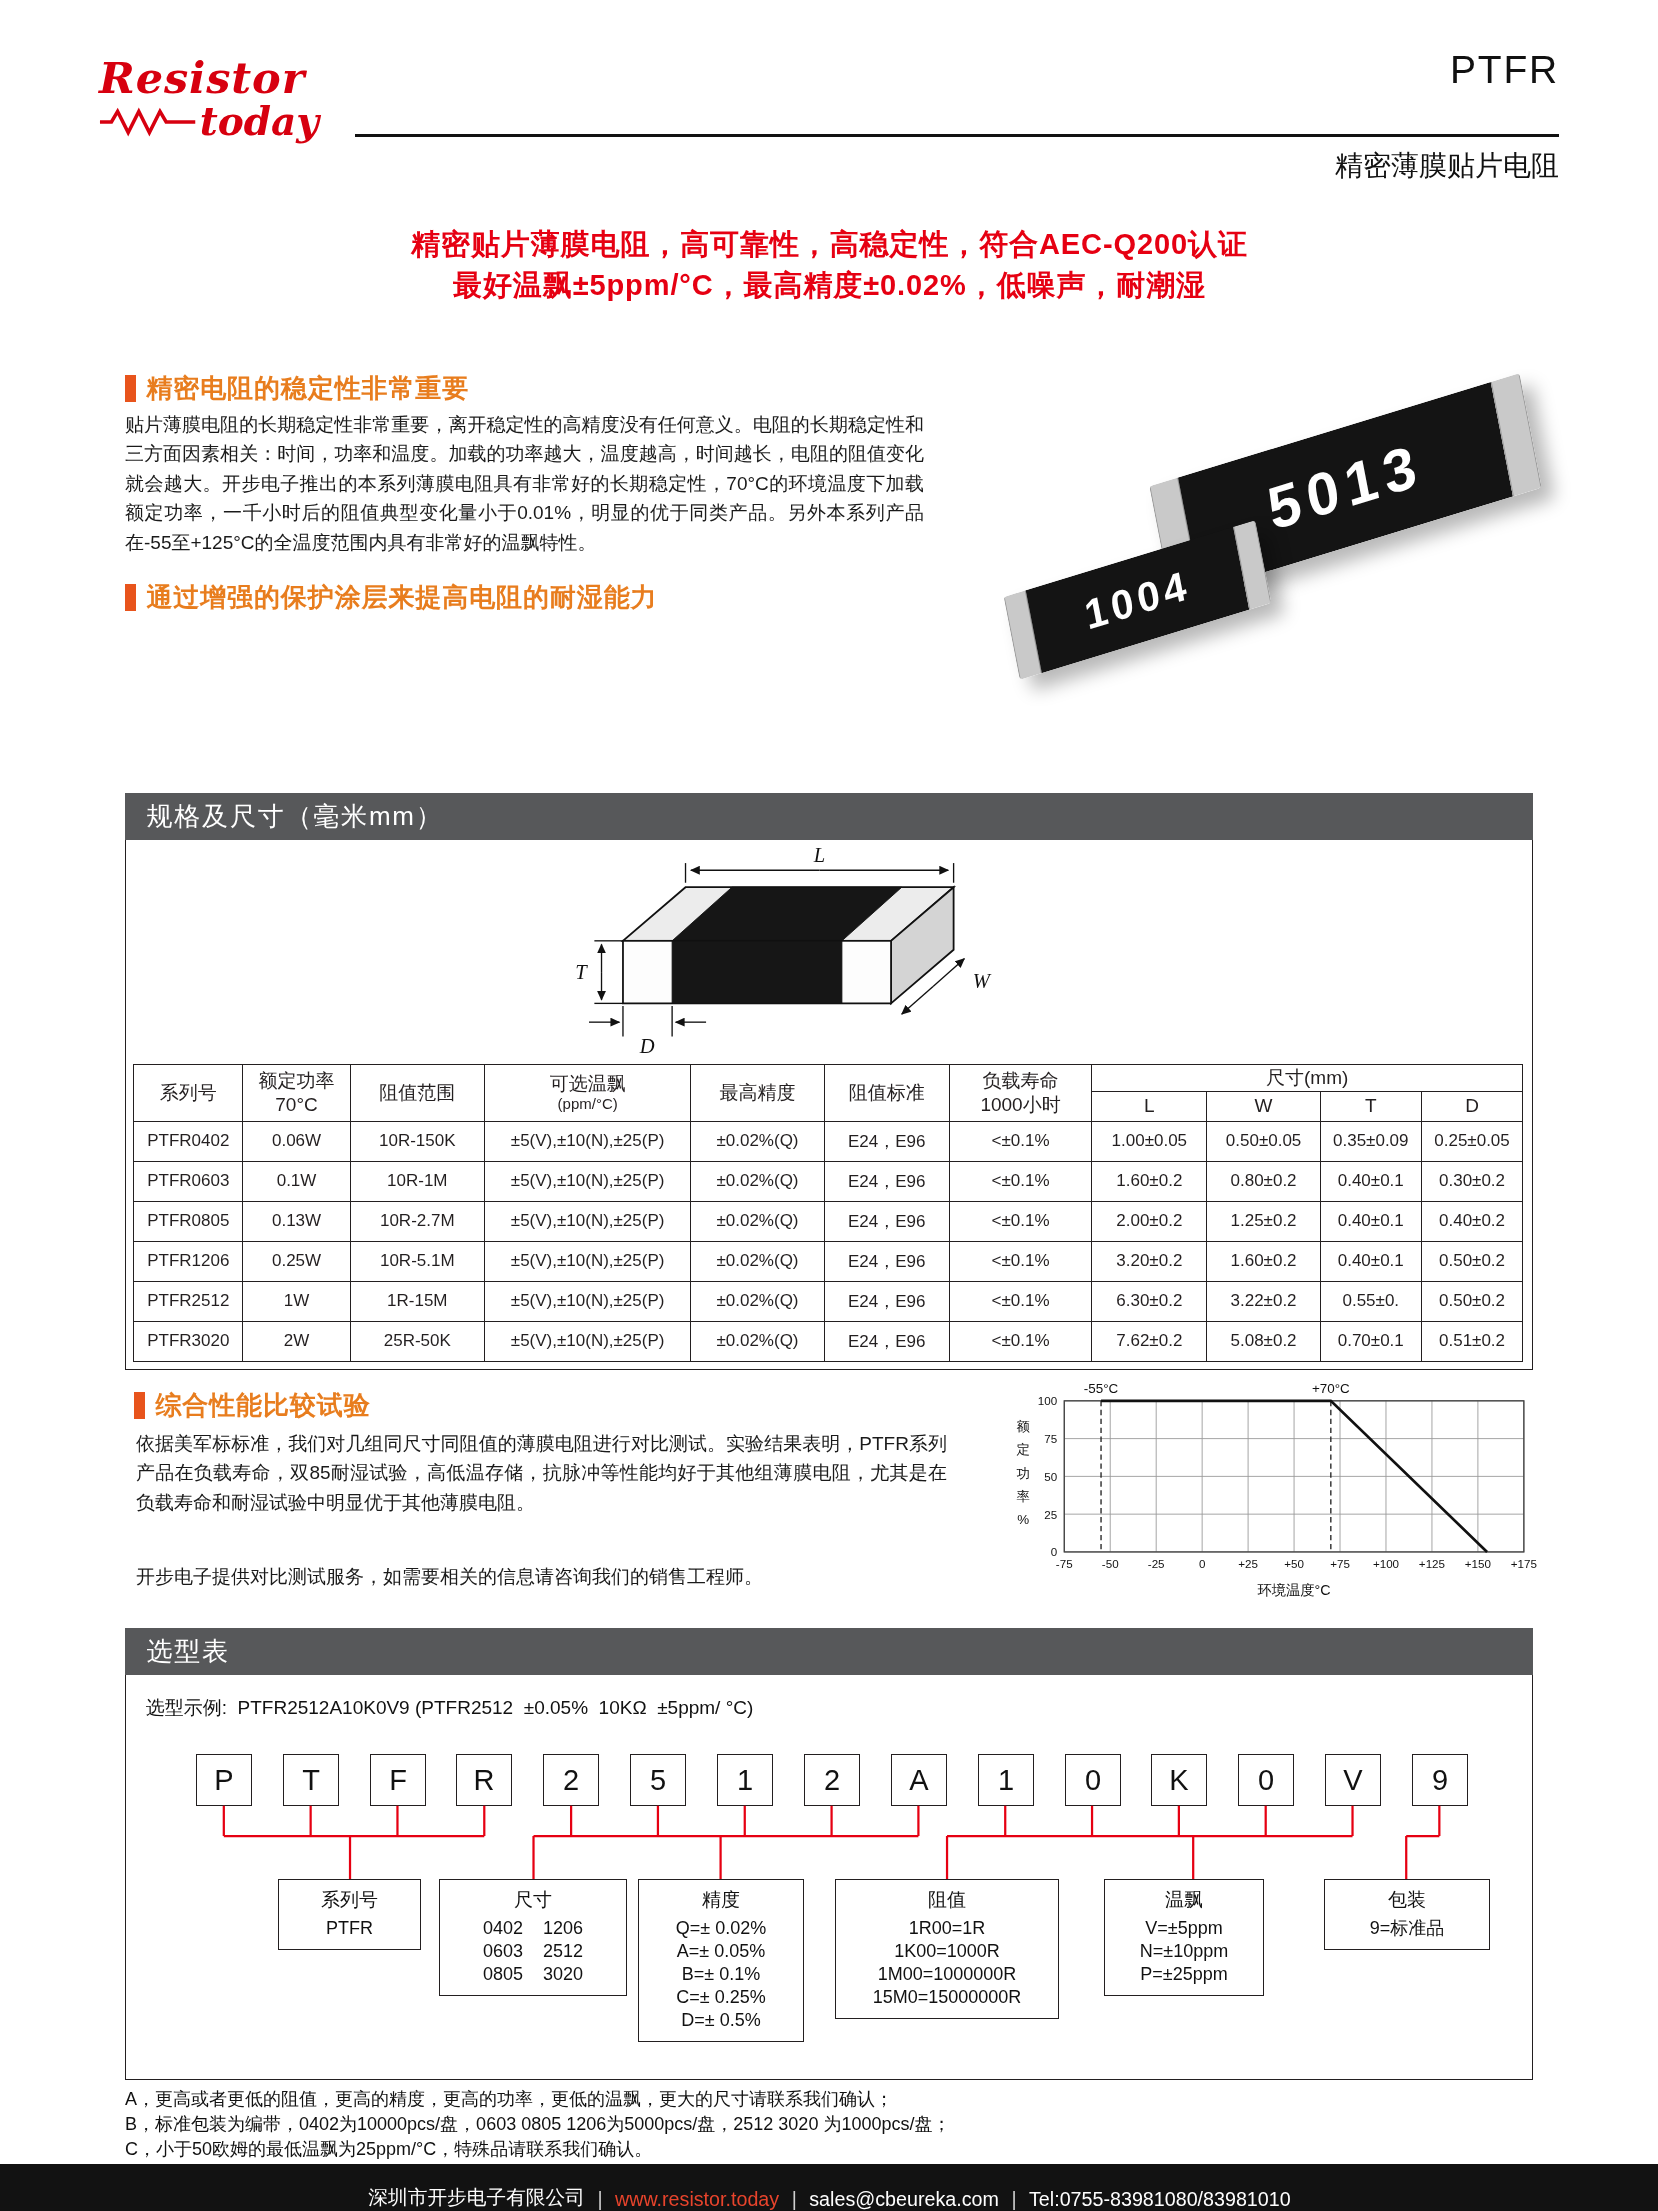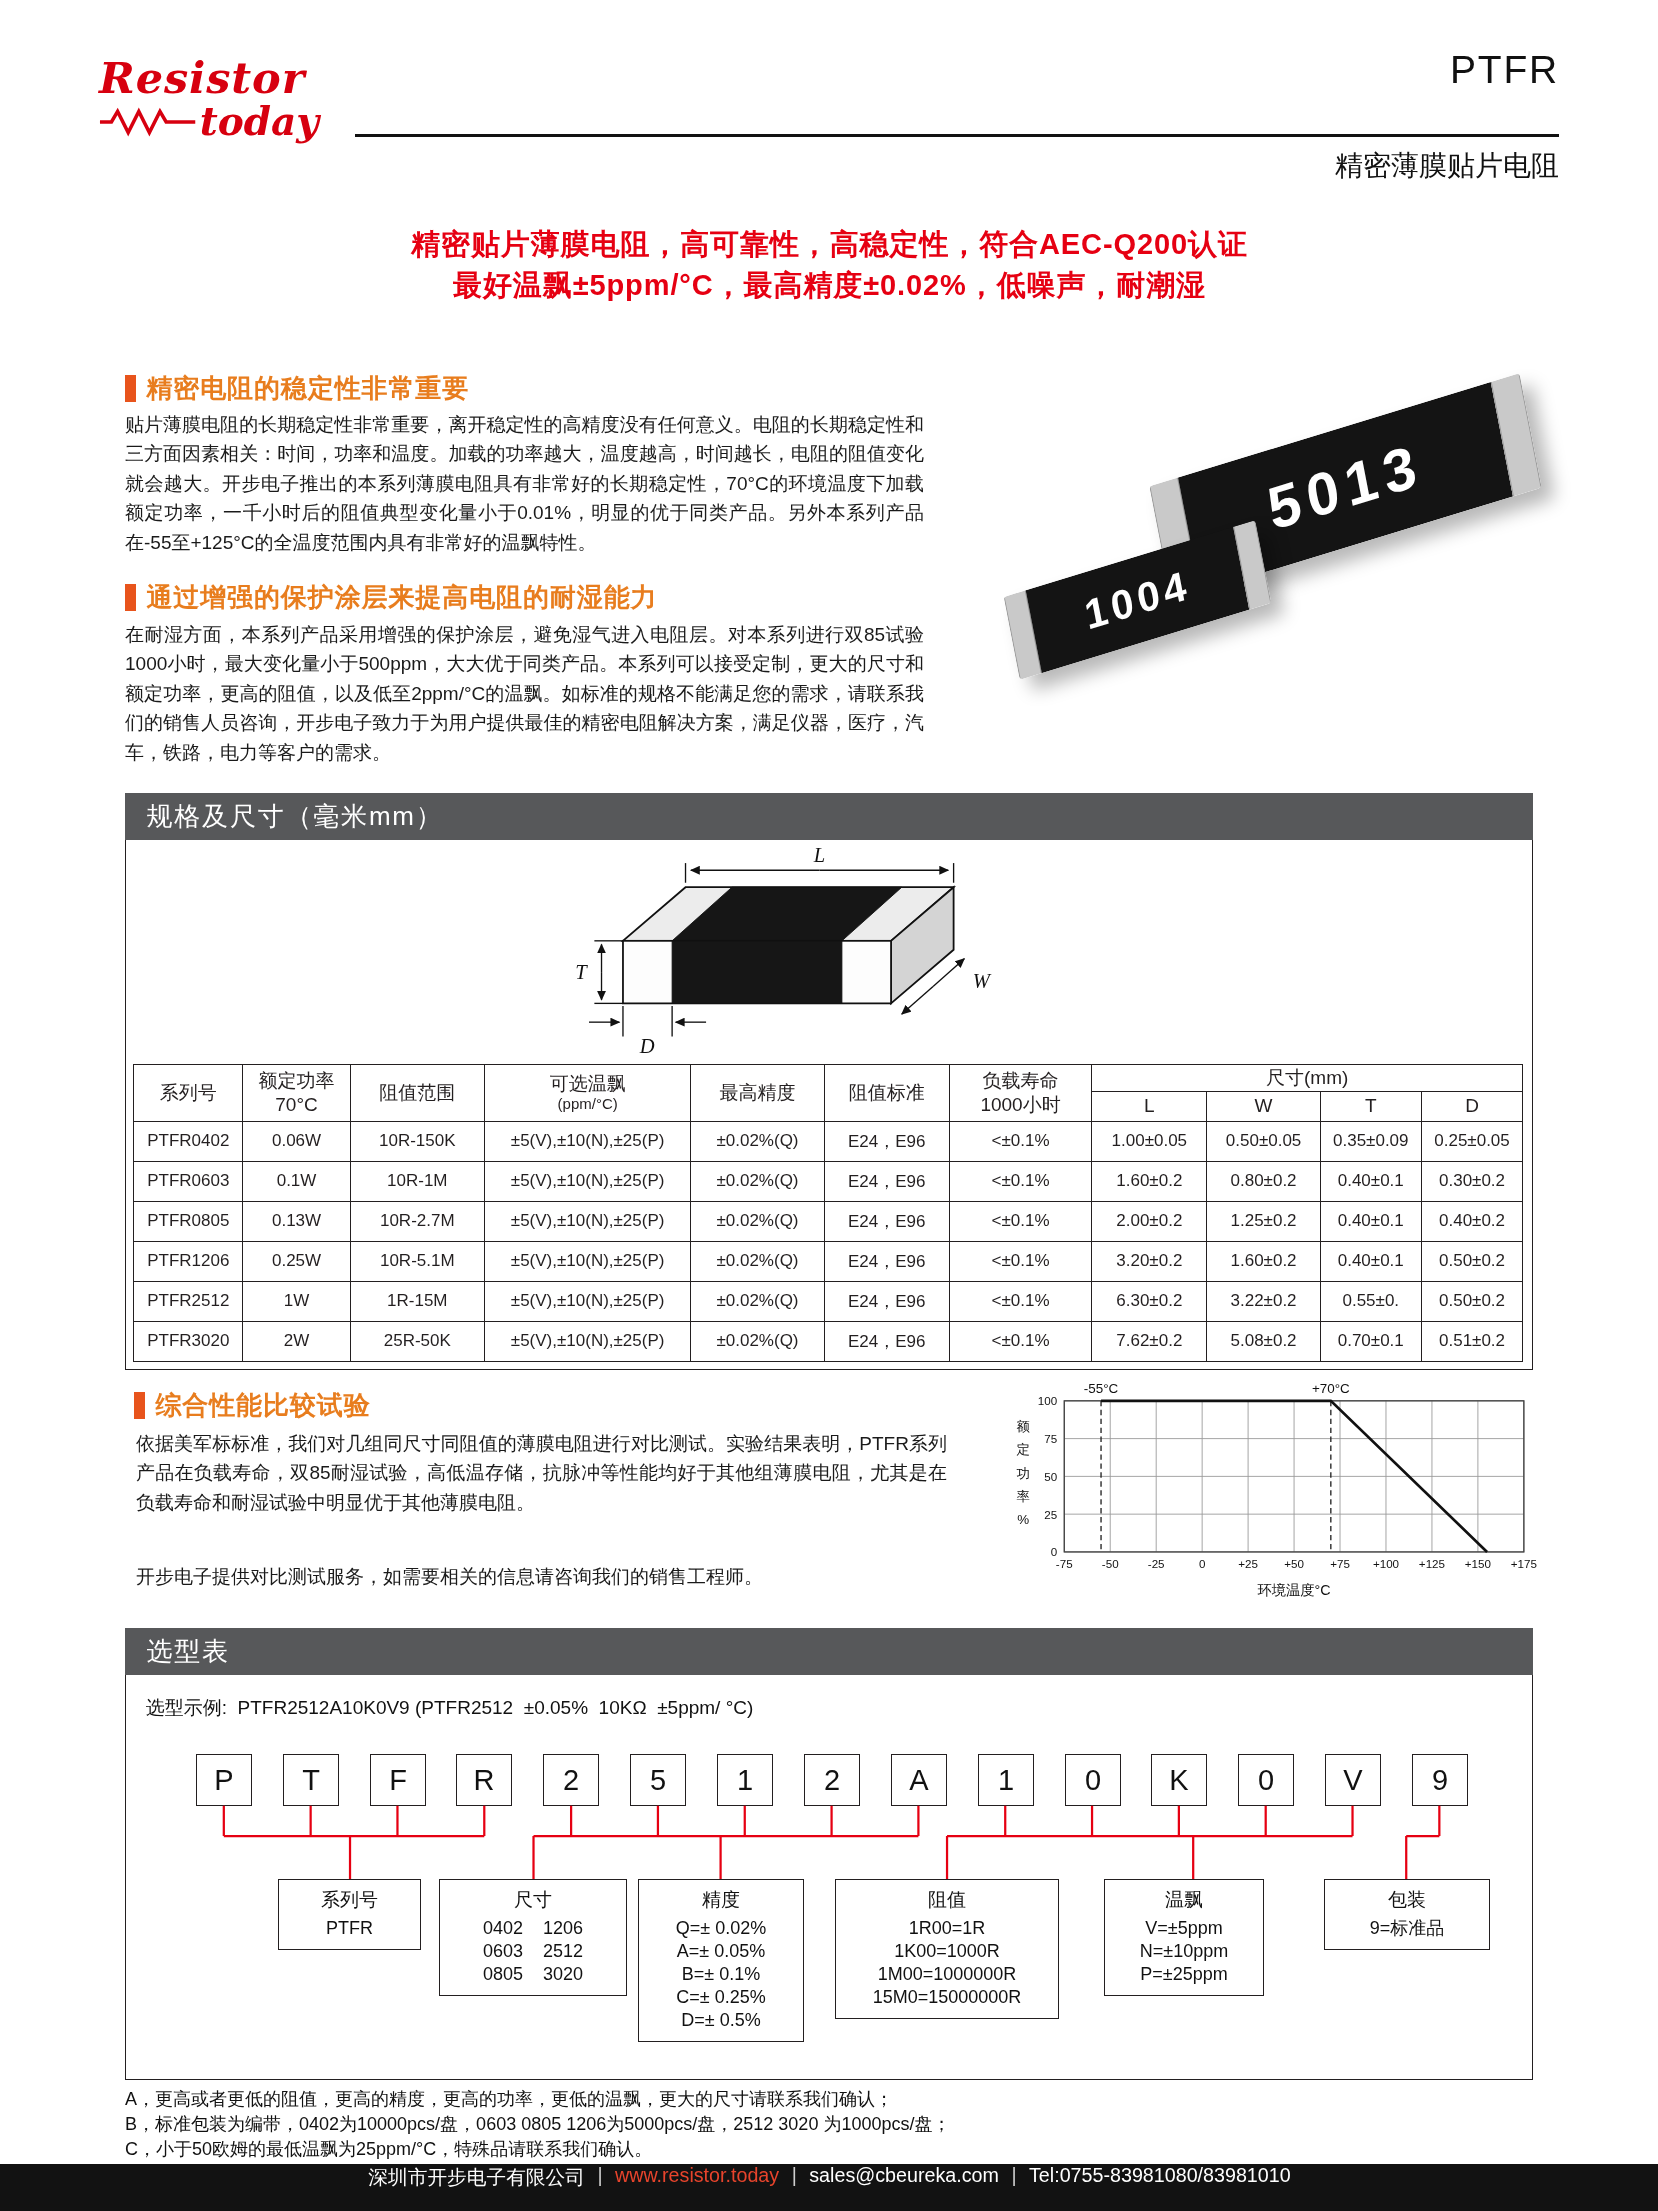--- a/index.html
+++ b/index.html
@@ -66,21 +66,21 @@
   .sel-example{position:absolute;left:19.7px;top:19.7px;font-size:19px;white-space:pre;color:#111}
   .code-box{position:absolute;top:79px;width:56px;height:52px;border:1.8px solid #231f20;display:flex;align-items:center;justify-content:center;font-size:29px;color:#111;background:#fff}
   .connectors{position:absolute;left:0;top:0;pointer-events:none}
   .sel-exp{position:absolute;top:204px;border:1.8px solid #231f20;text-align:center;padding:7.2px 5.4px 9px;background:#fff}
   .sel-exp .t{font-size:19px;margin-bottom:3.6px;color:#111}
   .sel-exp .ln{font-size:18px;line-height:23px;white-space:pre;color:#111}
 
   
   .notes{position:absolute;left:125px;top:2087px;font-size:18px;line-height:25px;color:#111}
   .footer{position:absolute;left:0;bottom:0;width:1659px;height:47px;background:#121212;color:#fff;
-          display:flex;align-items:flex-start;justify-content:center;gap:12.5px;font-size:19.7px}
+          display:flex;align-items:flex-end;justify-content:center;gap:12.5px;font-size:19.7px}
   .footer .site{color:#e8442c}
   .footer .sep{color:#cfcfcf}
 </style>
 </head>
 <body>
 
 <div class="page">
 
   <div class="logo">
     <div class="l1">Resistor</div>
@@ -116,21 +116,20 @@
       <span class="cap"></span>
       <span class="bodyp">1004</span>
       <span class="cap"></span>
     </div>
   </div>
 
   <div class="sec-head" style="left:125px;top:580px">
     <span class="sec-bar"></span>
     <span class="sec-title">通过增强的保护涂层来提高电阻的耐湿能力</span>
   </div>
-  <div id="body2" class="body-text">在耐湿方面，本系列产品采用增强的保护涂层，避免湿气进入电阻层。对本系列进行双85试验1000小时，最大变化量小于500ppm，大大优于同类产品。本系列可以接受定制，更大的尺寸和额定功率，更高的阻值，以及低至2ppm/°C的温飘。如标准的规格不能满足您的需求，请联系我们的销售人员咨询，开步电子致力于为用户提供最佳的精密电阻解决方案，满足仪器，医疗，汽车，铁路，电力等客户的需求。</div>
 
   <div id="spec-header" class="panel-header">
     <span>规格及尺寸（毫米mm）</span>
   </div>
   <div class="spec-box">
 
     <svg class="dim-svg" width="681" height="210" viewBox="0 0 760 235">
       <defs>
         <marker id="arr" markerWidth="12" markerHeight="10" refX="10" refY="5" orient="auto" markerUnits="userSpaceOnUse">
           <path d="M0,0 L11,5 L0,10 z" fill="#111"></path>

